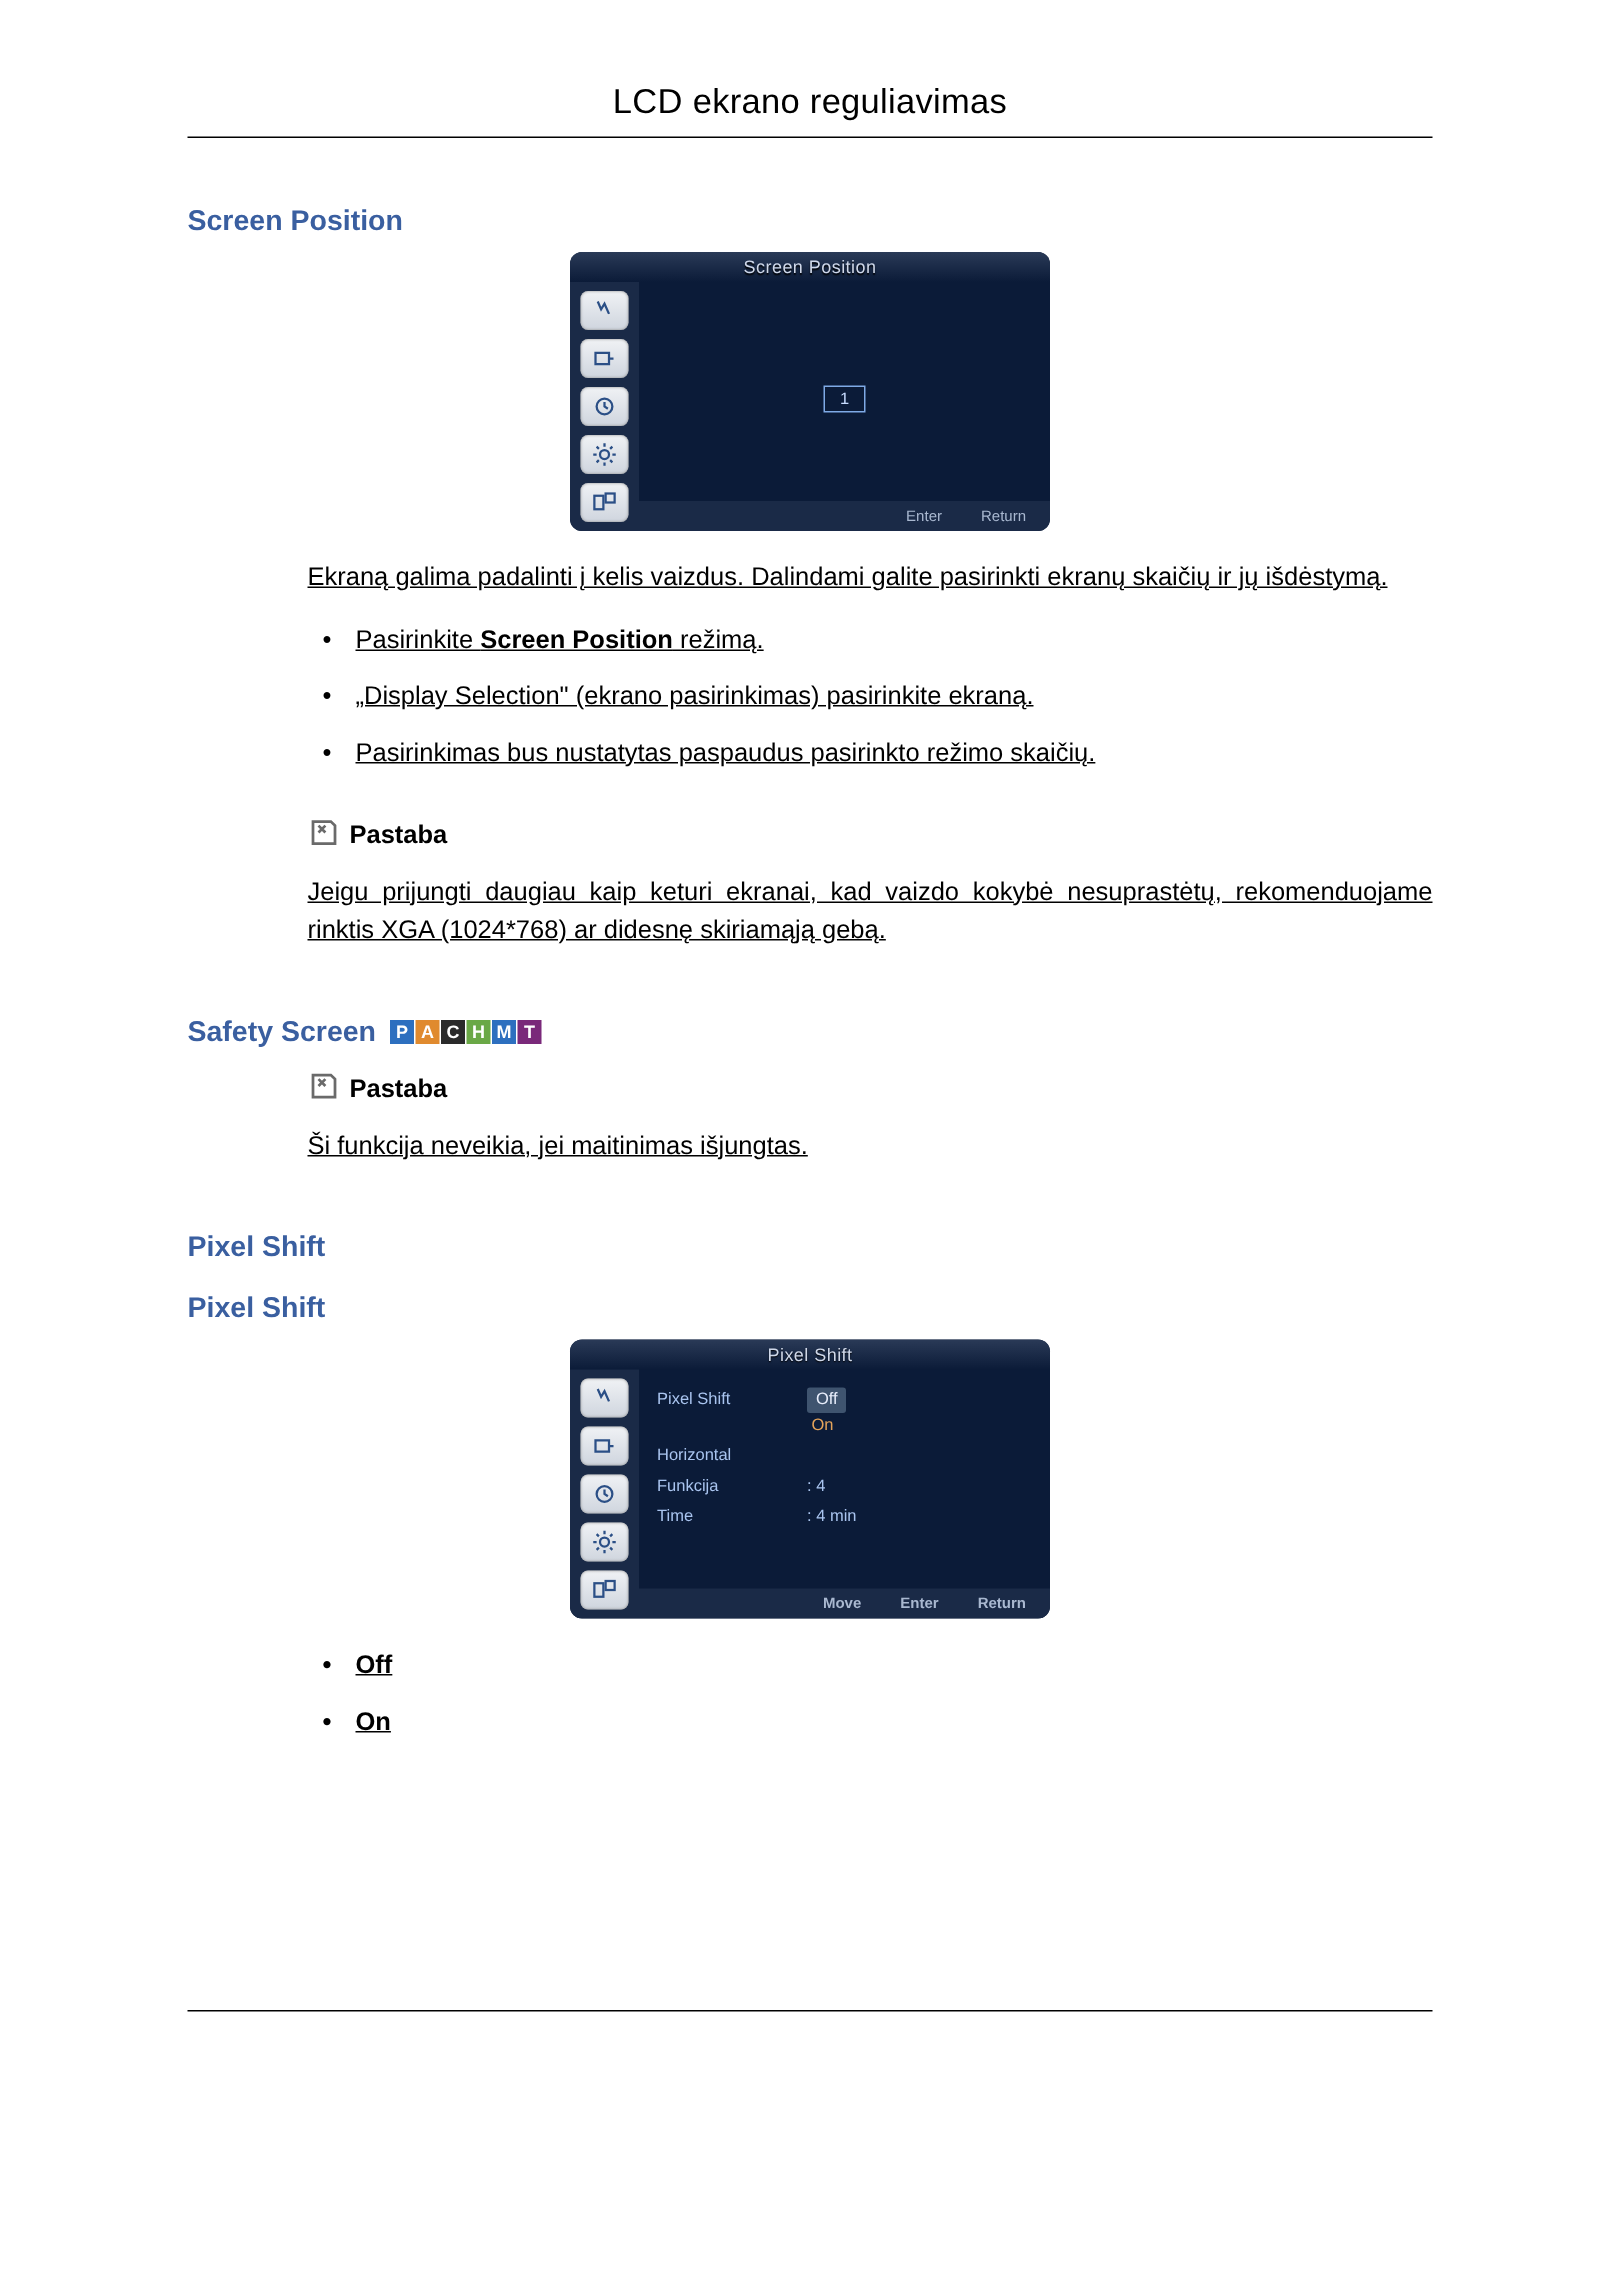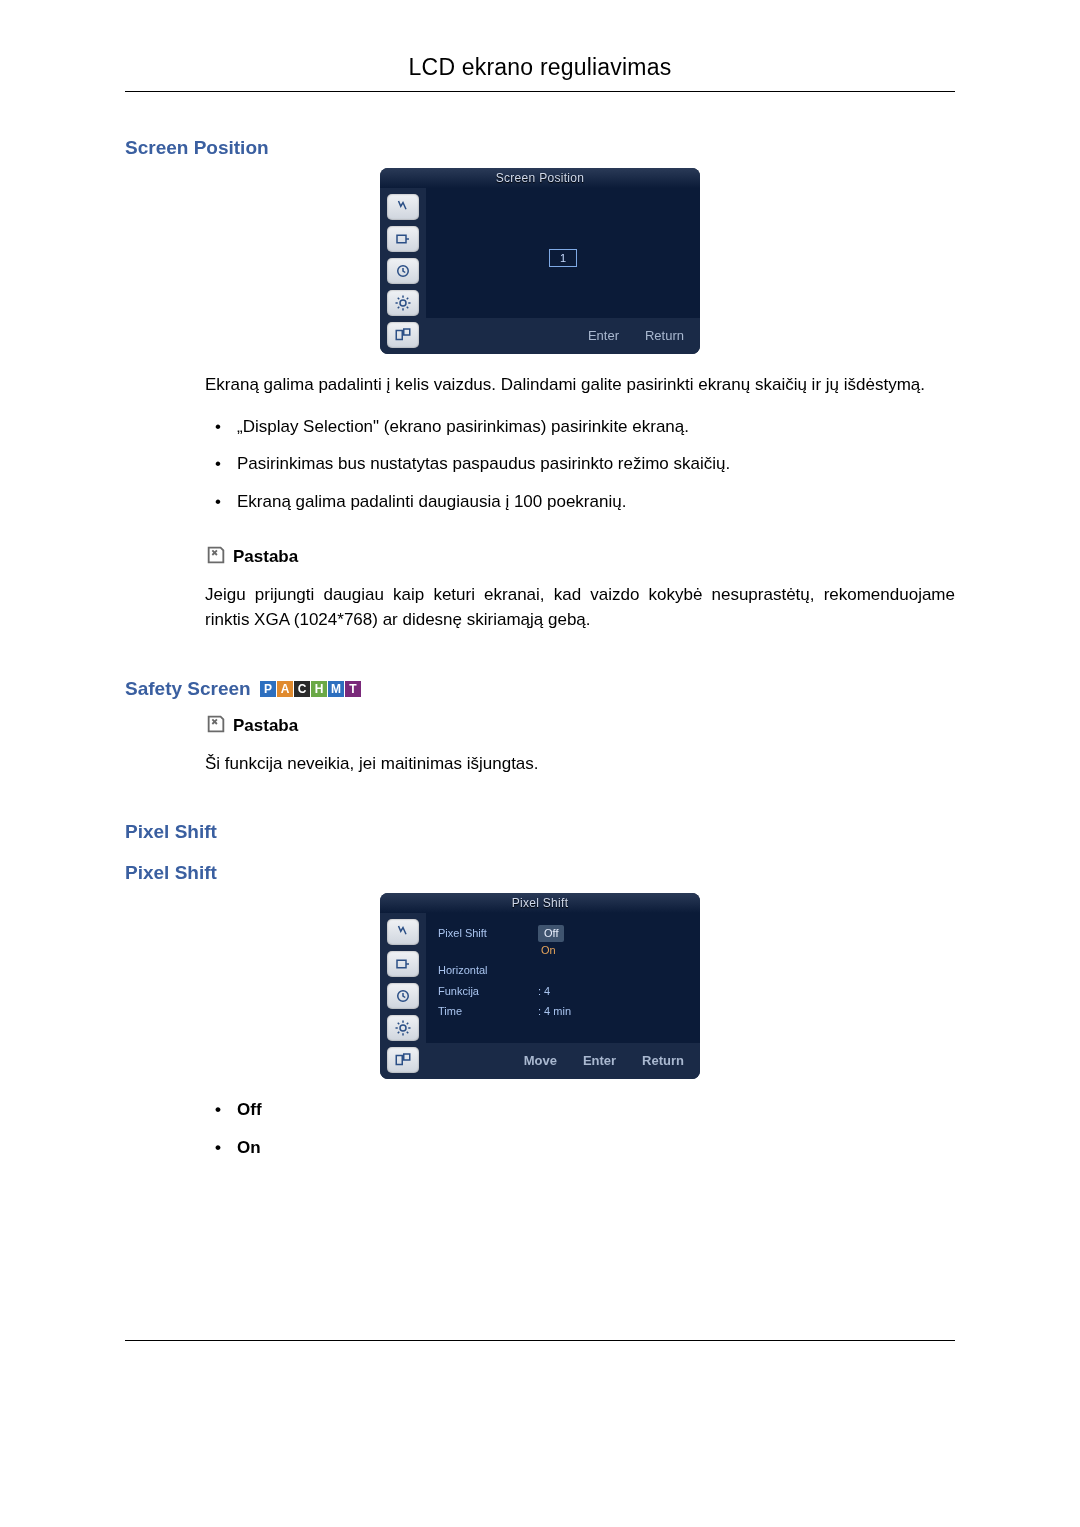--- a/index.html
+++ b/index.html
@@ -29,21 +29,21 @@
     padding-bottom: 6px;
     letter-spacing: 0.2px;
   }
   .section-heading {
     color: #3a5fa0;
     font-weight: bold;
     font-size: 19px;
     margin-top: 42px;
     margin-bottom: 6px;
   }
-  .indented { margin-left: 80px; }
+  .indented { margin-left: 80px; text-decoration: underline; }
   .osd-wrap { display: flex; justify-content: center; margin: 6px 0 18px; }
 
   
   .osd {
     width: 320px;
     background: #0b1b38;
     border-radius: 8px;
     overflow: hidden;
     font-size: 12px;
     color: #d0dff5;
@@ -84,24 +84,24 @@
   .osd .row .lab { width: 100px; }
   .osd .row .val { }
   .osd .row .pill {
     display:inline-block; padding: 0 6px; border-radius: 2px;
     background:#3f546f; color:#e8eefc;
   }
   .osd .row .on  { color:#e4a35a; margin-left:3px; }
   .osd .footer {
     margin-top: auto;
     background: #1a2a47;
-    height: 36px;
+    height: 20px;
     display: flex; justify-content: flex-end; align-items: center;
     gap: 16px; padding: 0 16px;
-    font-size: 13px; color: #a9b8d0;
+    font-size: 10px; color: #a9b8d0;
   }
   .osd .footer span::before { content: ""; display:inline-block; width:10px; }
 
   .body-text { margin-top: 8px; text-align: justify; }
   ul.bullets { list-style: none; margin-top: 16px; }
   ul.bullets li { position: relative; padding-left: 32px; margin: 12px 0; }
   ul.bullets li::before { content: "•"; position: absolute; left: 10px; }
   ul.bullets.bold li { font-weight: bold; }
 
   .note-hdr {
@@ -181,23 +181,25 @@
             <span>Return</span>
           </div>
         </div>
       </div>
     </div>
   </div>
 
   <div class="indented">
     <p class="body-text">Ekraną galima padalinti į kelis vaizdus. Dalindami galite pasirinkti ekranų skaičių ir jų išdėstymą.</p>
     <ul class="bullets">
+      <li>
+        <span>Pasirinkite </span><strong>Screen Position</strong><span> režimą.</span>
+      </li>
       <li><span>„Display Selection" (ekrano pasirinkimas) pasirinkite ekraną.</span></li>
       <li><span>Pasirinkimas bus nustatytas paspaudus pasirinkto režimo skaičių.</span></li>
-      <li><span>Ekraną galima padalinti daugiausia į 100 poekranių.</span></li>
     </ul>
 
     <div class="note-hdr">
       <span class="note-icon">
         <svg viewBox="0 0 24 24">
             <path d="M4 4h13l3 3v13H4z" fill="none" stroke="#6a6a6a" stroke-width="2"></path>
             <path d="M8 7l5 5M13 7l-5 5" stroke="#6a6a6a" stroke-width="2"></path>
           </svg>
       </span>
       <span>Pastaba</span>

